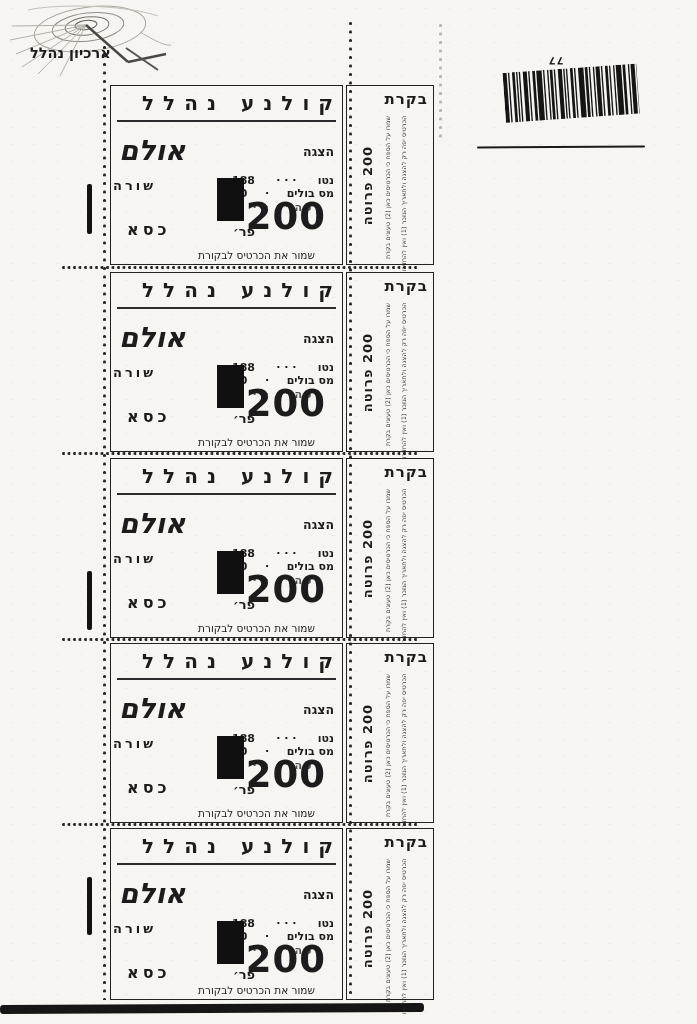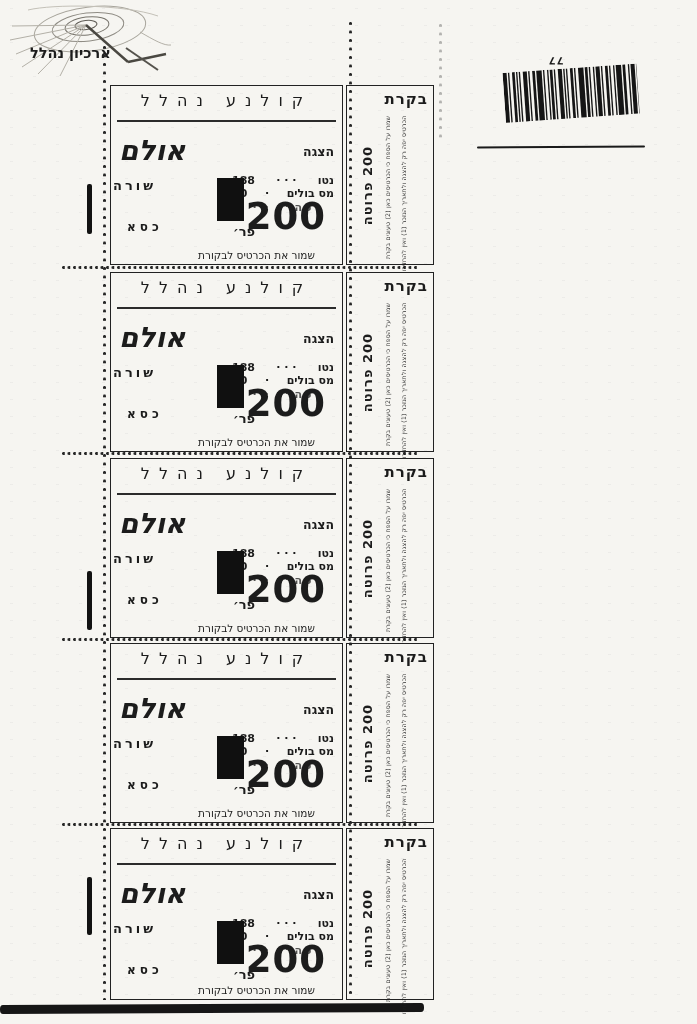--- a/index.html
+++ b/index.html
@@ -21,26 +21,26 @@
     background-image:radial-gradient(circle at 1.5px 1.5px,#262626 1.3px,rgba(0,0,0,0) 1.6px);
     background-size:5.5px 3px;background-repeat:repeat-x;}
   
   .binding-mark{position:absolute;left:87px;width:5px;background:#121212;border-radius:2px;}
   
   .ticket{position:absolute;left:110px;width:308px;}
   .t-body{position:absolute;left:0;top:0;width:233px;height:100%;
     border:1.6px solid #222;box-sizing:border-box;}
   .t-stub{position:absolute;left:236px;top:0;width:88px;height:100%;
     border:1.6px solid #222;box-sizing:border-box;}
-  .t-header{position:absolute;top:5px;left:0;right:0;text-align:center;
-    font-size:16px;font-weight:normal;letter-spacing:9px;direction:rtl;}
+  .t-header{position:absolute;top:5px;left:0;right:0;
+    font-size:20px;font-weight:bold;letter-spacing:9px;direction:rtl;}
   .t-rule{position:absolute;top:34px;left:6px;right:6px;height:2px;background:#2b2b2b;}
   .hall{position:absolute;left:8px;top:48px;font-size:28px;font-weight:bold;direction:rtl;font-style:italic;}
   .rowl{position:absolute;left:2px;top:92px;font-size:13px;font-weight:bold;letter-spacing:3px;direction:rtl;}
-  .seatl{position:absolute;left:16px;top:134px;font-size:12px;font-weight:bold;letter-spacing:4px;direction:rtl;}
+  .seatl{position:absolute;left:16px;top:134px;font-size:16px;font-weight:bold;letter-spacing:4px;direction:rtl;}
   .show{position:absolute;right:8px;top:58px;font-size:12.5px;font-weight:bold;direction:rtl;}
   .fin{position:absolute;right:8px;top:88px;width:102px;direction:rtl;font-weight:bold;font-size:11px;}
   .fin-row{display:flex;justify-content:space-between;line-height:1.2;}
   .fin-total{font-size:11px;text-align:center;opacity:.75;letter-spacing:2px;line-height:1.4;}
   .censor{position:absolute;left:106px;top:92px;width:27px;height:43px;background:#101010;}
   .price-big{position:absolute;right:16px;top:112px;font-size:37px;font-weight:bold;
     line-height:1;letter-spacing:1px;}
   .price-unit{position:absolute;left:122px;top:138px;font-size:13px;font-weight:bold;direction:rtl;}
   .keep{position:absolute;bottom:3px;left:64px;right:4px;text-align:center;
     font-size:10.5px;font-weight:normal;white-space:nowrap;direction:rtl;}

